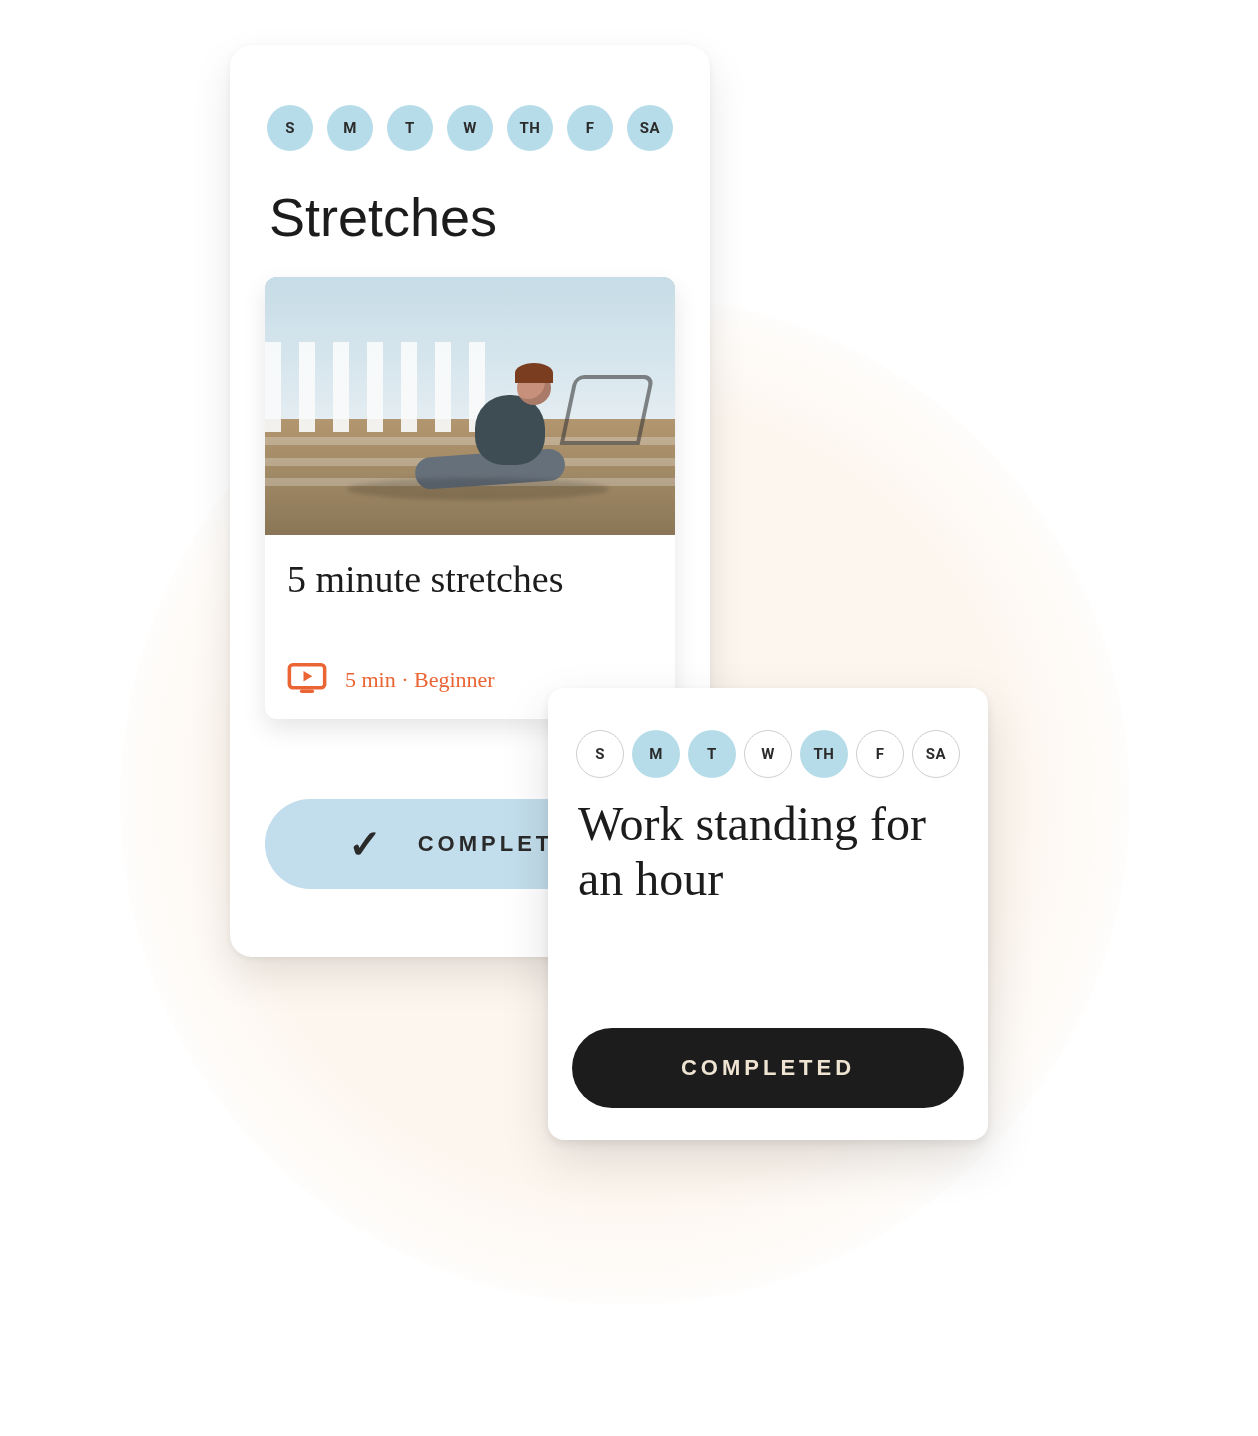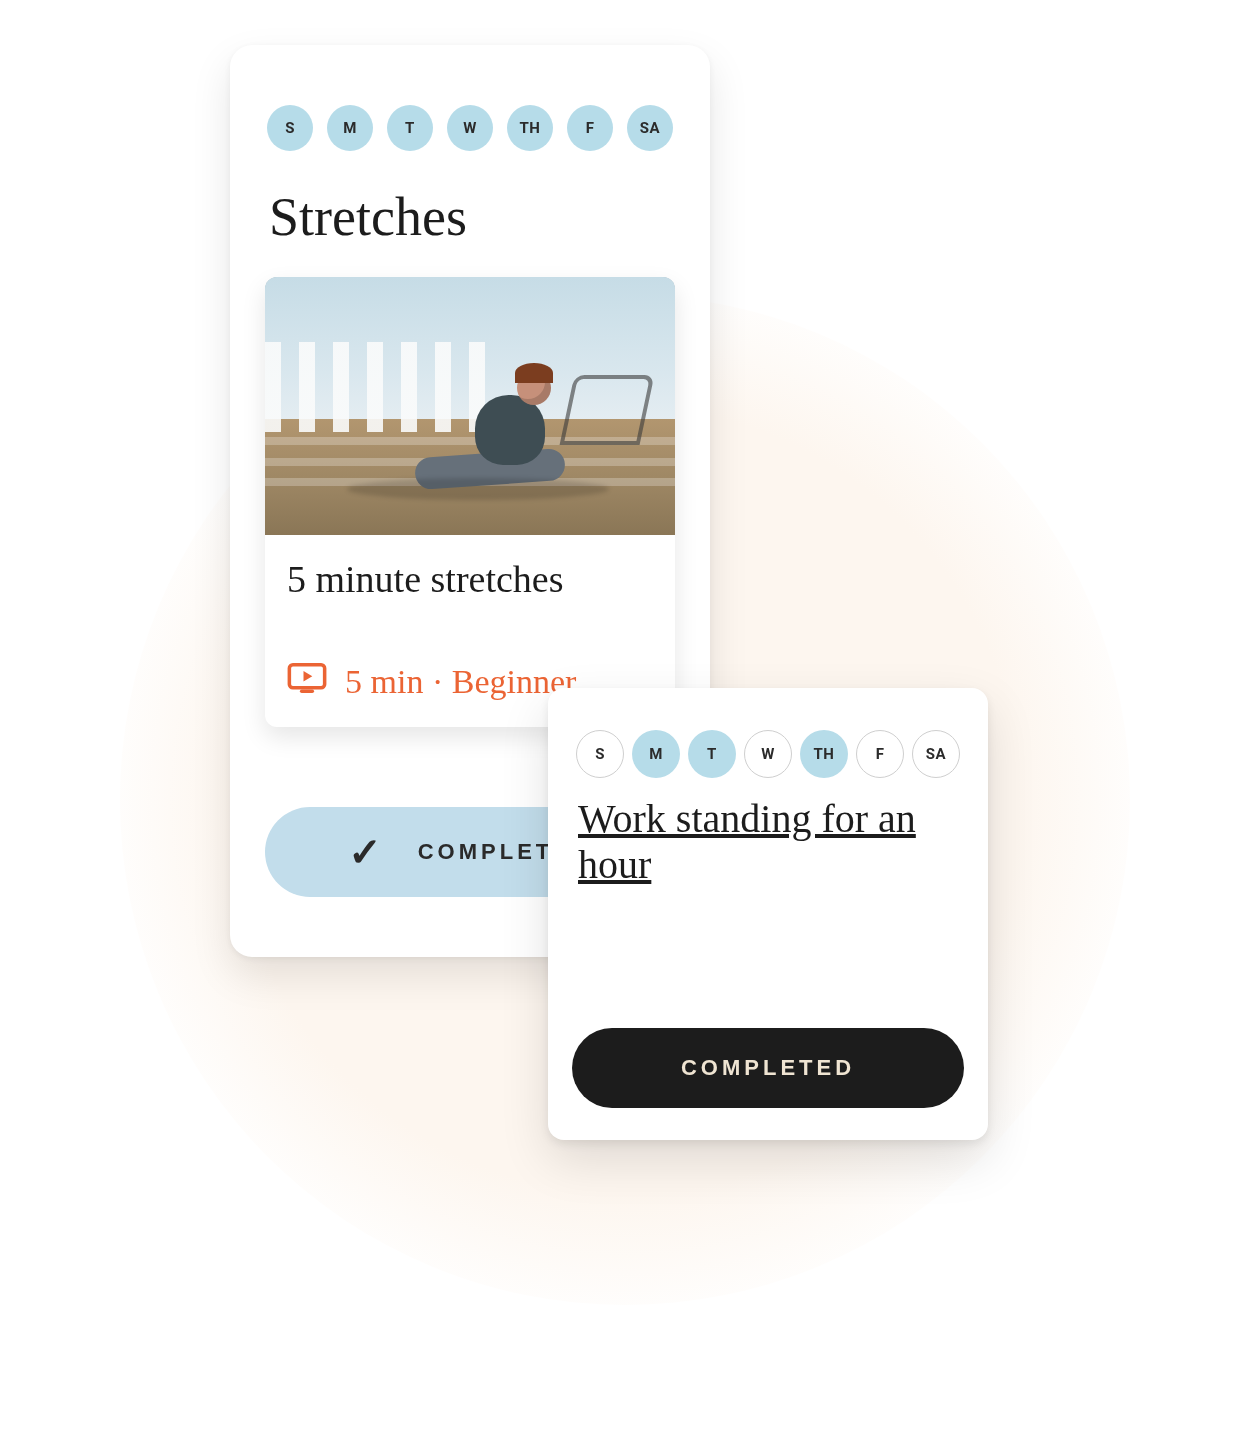--- a/index.html
+++ b/index.html
@@ -54,21 +54,21 @@
   .day{
     width:46px;height:46px;border-radius:50%;
     display:flex;align-items:center;justify-content:center;
     font-weight:700;font-size:15px;letter-spacing:.5px;color:#2b2b2b;
     user-select:none;
   }
   .day.filled{background:var(--blue-pill)}
   .day.outlined{background:#fff;border:1.5px solid var(--pill-border)}
 
   .title-1{
-    font-family: Liberation Serif, serif;
+    font-family: Liberation Sans, sans-serif;
     font-size:54px;
     font-weight:500;
     color:var(--ink);
     margin:6px 4px 26px 4px;
   }
 
   .media-card{
     border-radius:12px;
     overflow:hidden;
     box-shadow: 0 10px 24px rgba(0,0,0,0.10);
@@ -97,25 +97,25 @@
   .media-img .person .leg{position:absolute;left:-30px;top:52px;width:150px;height:32px;background:#66707a;border-radius:16px;transform:rotate(-4deg)}
   .media-img .shadow{position:absolute;left:20%;top:78%;width:64%;height:22px;border-radius:50%;background:rgba(0,0,0,.15);filter:blur(2px)}
 
   .media-title{
     font-family: Georgia, "Times New Roman", serif;
     font-size:38px;
     color:var(--ink);
     padding:22px 22px 2px 22px;
   }
   .media-meta{
-    display:flex;align-items:flex-start;gap:18px;
+    display:flex;align-items:flex-end;gap:18px;
     padding:60px 22px 26px 22px;
     color:var(--orange);
     font-family: Georgia, "Times New Roman", serif;
-    font-size:34px;
+    font-size:22px;
   }
   .video-icon{width:40px;height:30px;flex:0 0 auto}
 
   .completed-pill-1{
     margin-top:80px;
     width:100%;
     height:90px;
     background:var(--blue-btn);
     border:none;
     border-radius:46px;
@@ -133,25 +133,24 @@
     height:452px;
     padding:42px 26px 30px 26px;
     box-shadow: var(--card-shadow-2);
     z-index:2;
     border-radius:16px;
   }
   .card2 .day{width:48px;height:48px;font-size:15px}
   .card2 .days-row{gap:8px;margin-bottom:18px}
   .title-2{
     font-family: Georgia, "Times New Roman", serif;
-    font-size:40px;
+    font-size:48px;
     line-height:1.15;
     color:var(--ink);
     margin:12px 6px 0 4px;
-    text-decoration:underline;
   }
   .completed-pill-2{
     position:absolute;
     left:24px;right:24px;bottom:32px;
     height:80px;
     border:none;border-radius:44px;
     background:#1c1c1c;color:#efe4d2;
     letter-spacing:4px;font-weight:700;font-size:22px;
     cursor:pointer;
   }

